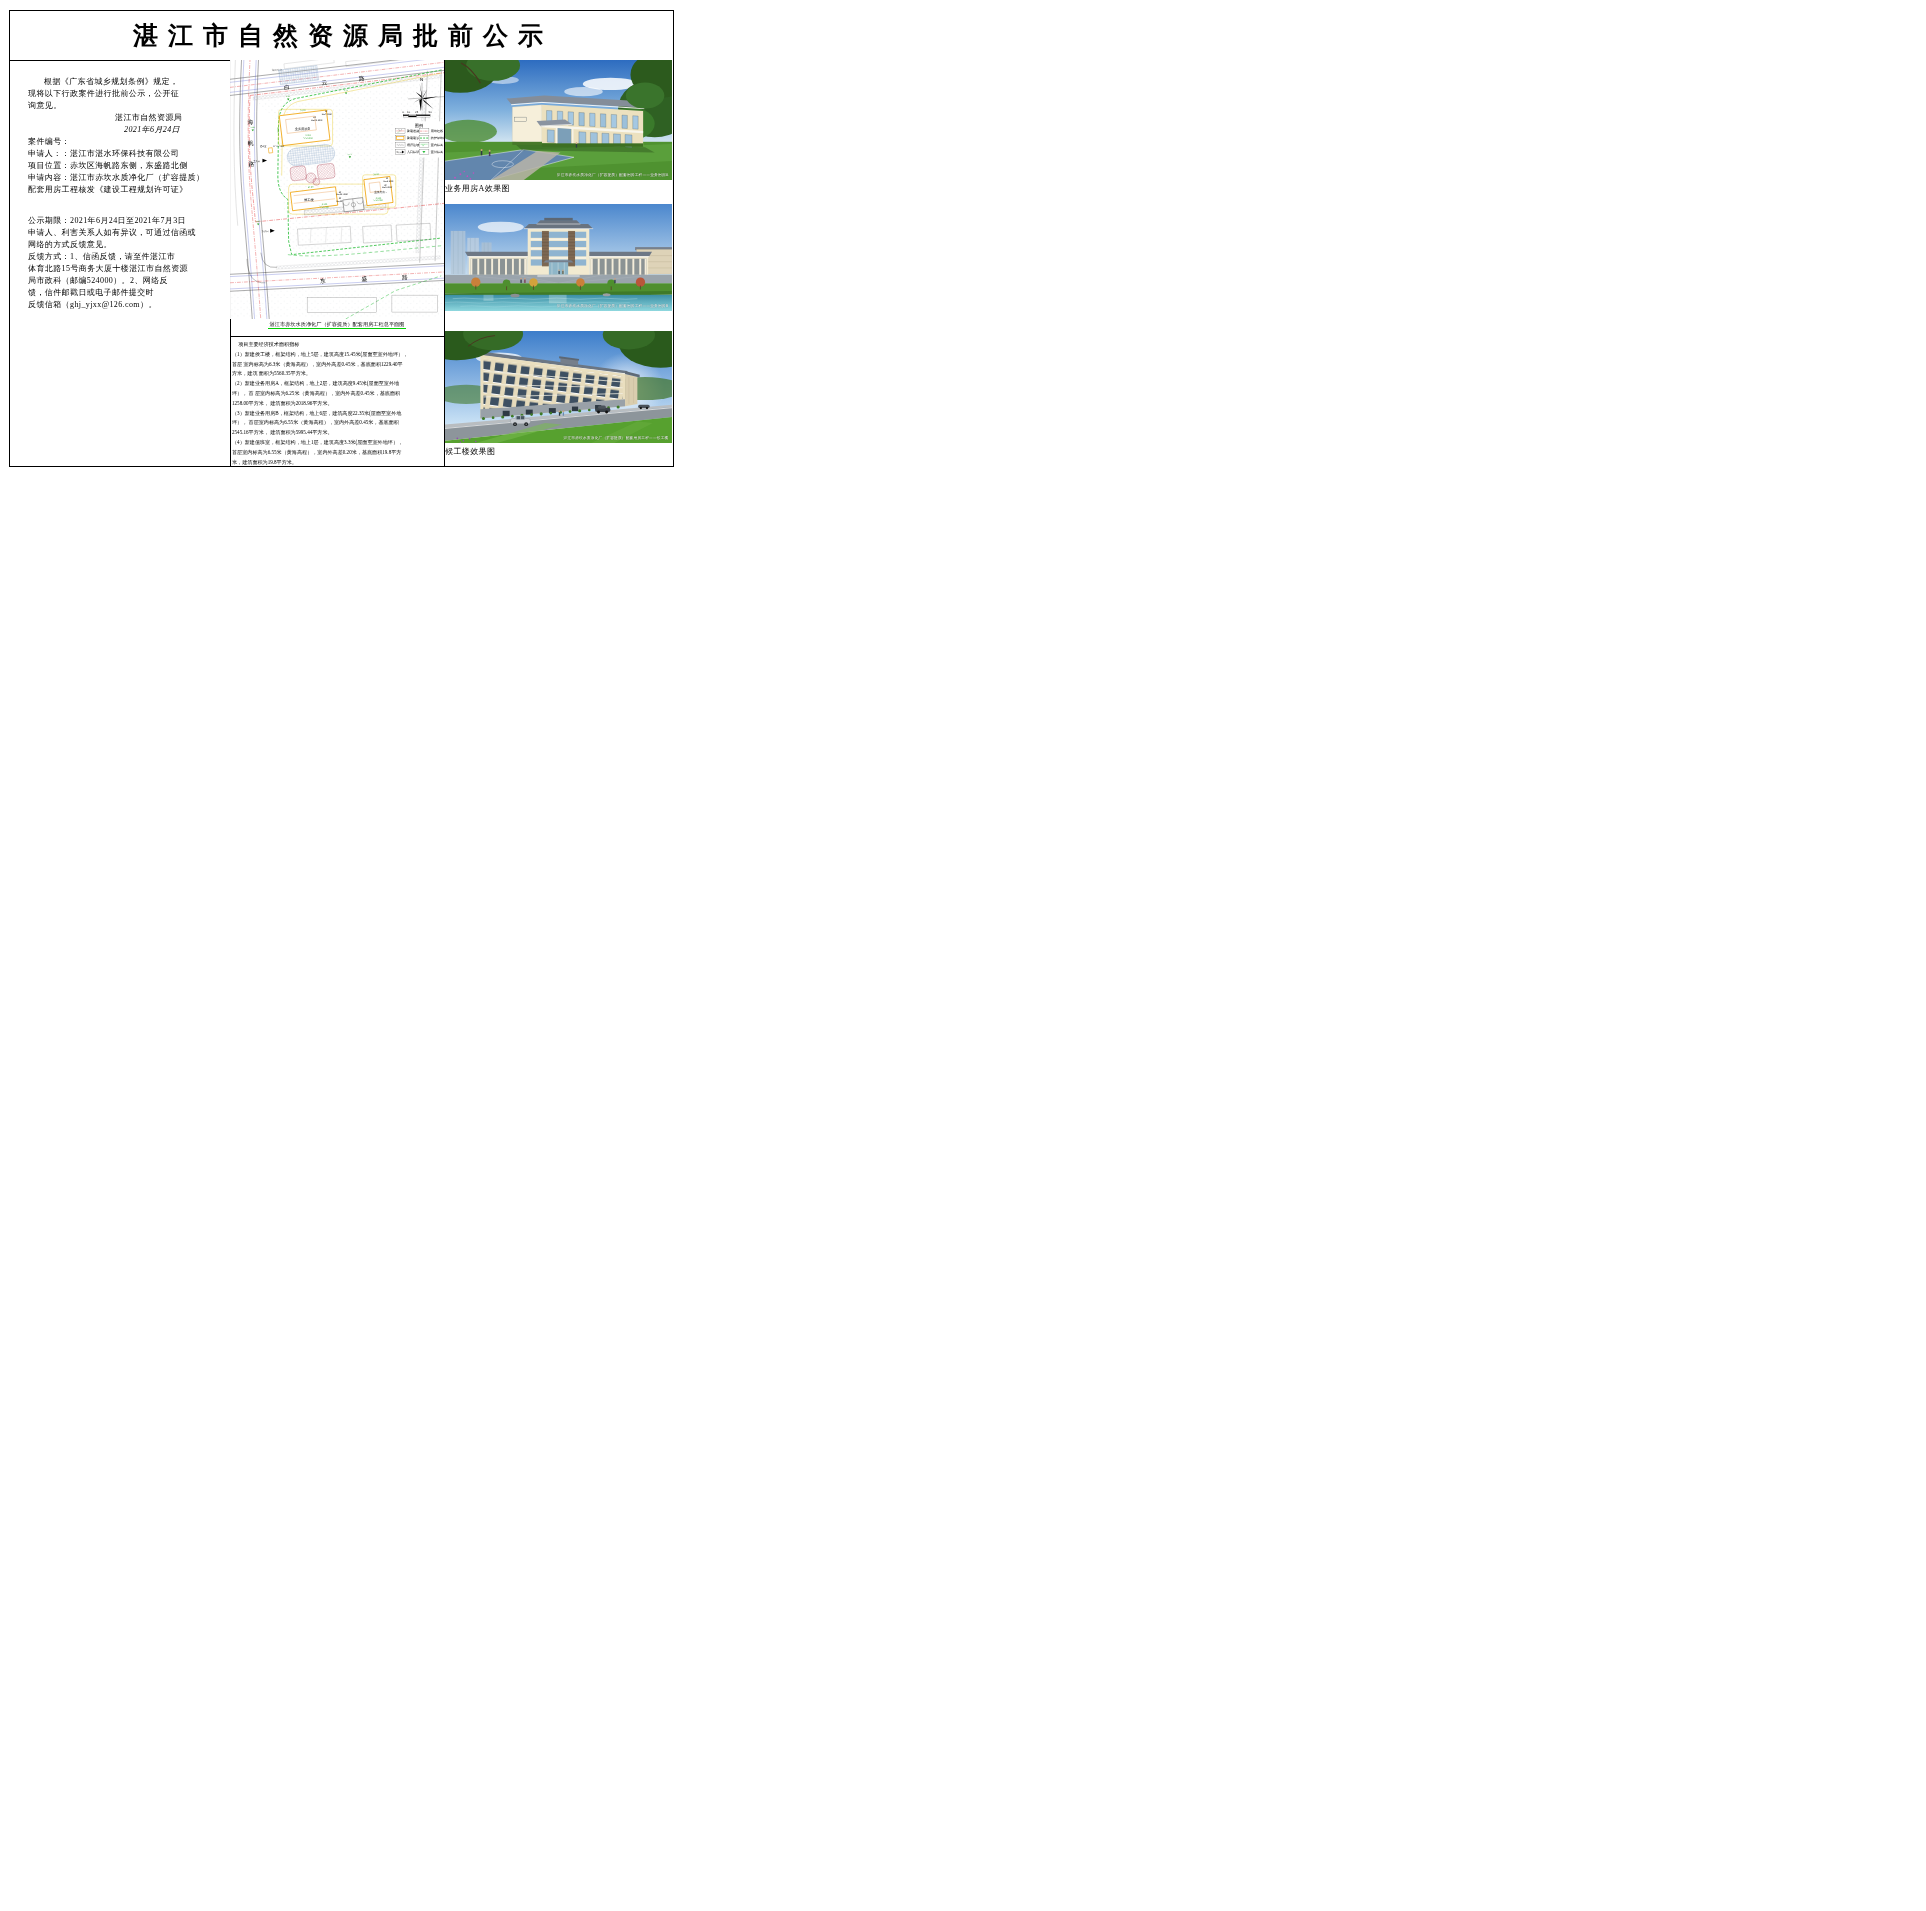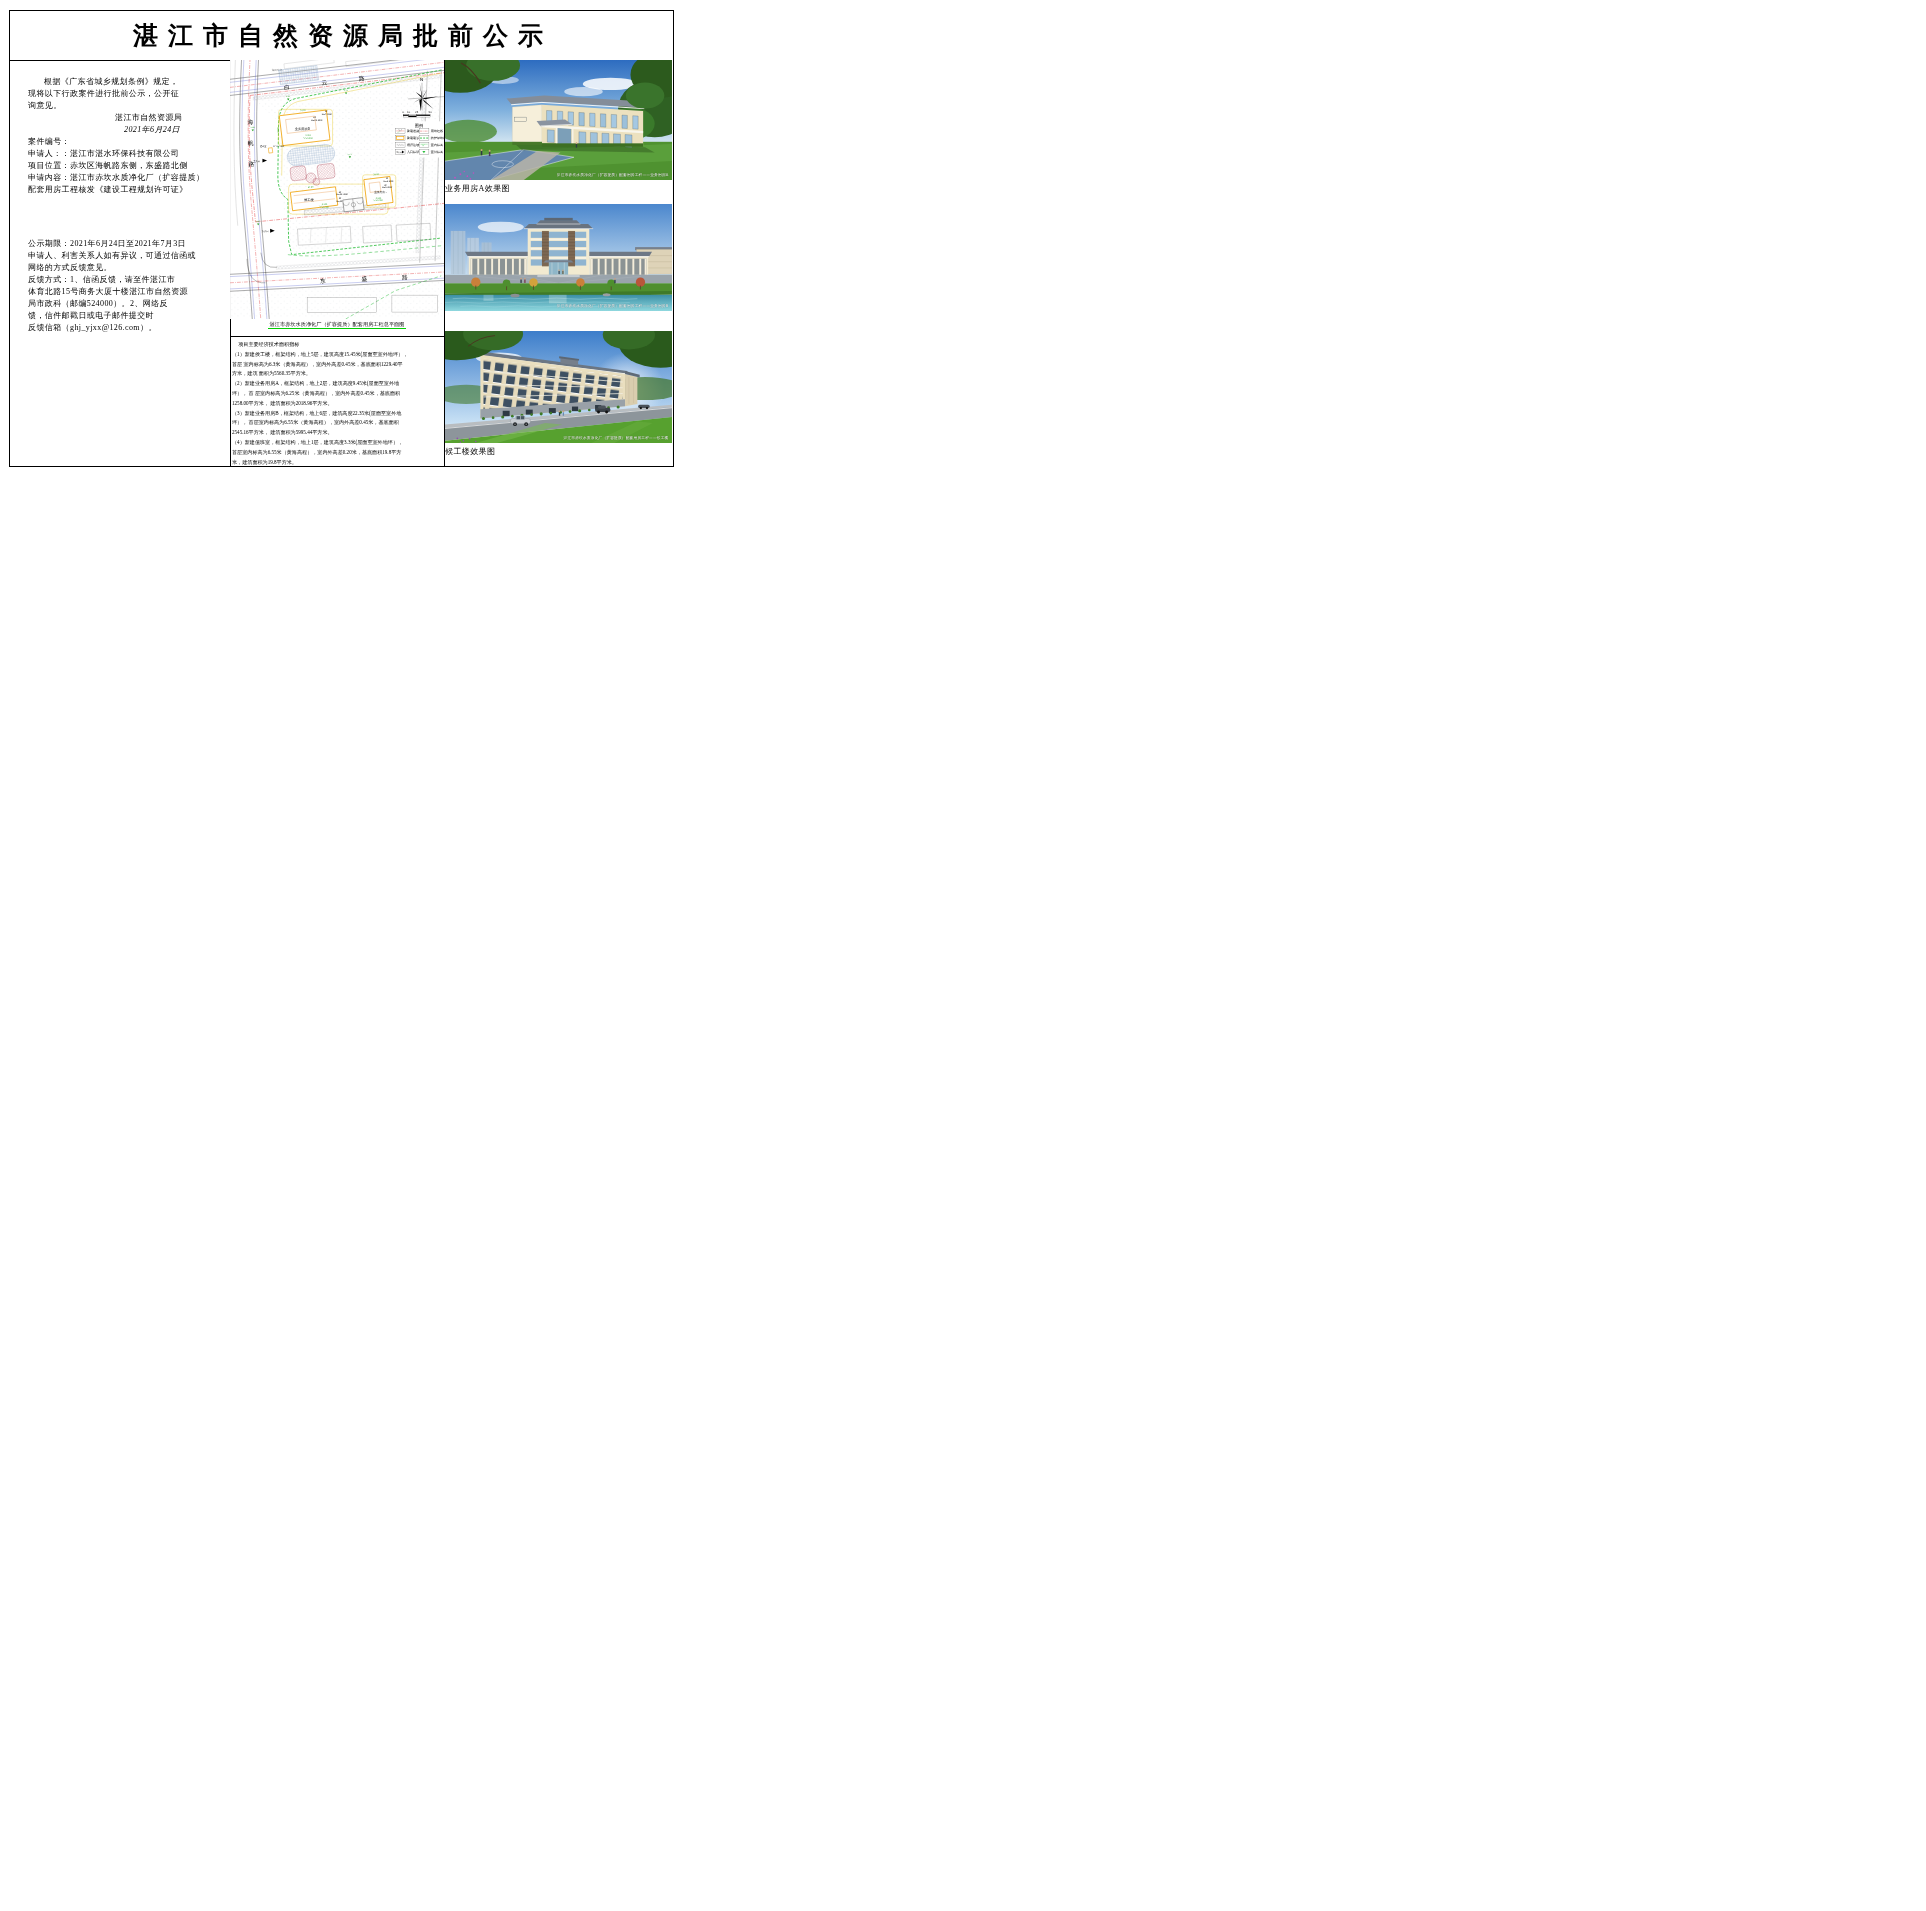--- a/index.html
+++ b/index.html
@@ -11,21 +11,21 @@
   .hline-title{position:absolute;left:8.5px;top:60px;width:663px;border-top:0.8px solid #000;}
   .vdiv1{position:absolute;left:230px;top:60px;height:406px;border-left:0.6px solid #000;}
   .vdiv2{position:absolute;left:444px;top:60px;height:406px;border-left:0.6px solid #000;}
   .hline-mid{position:absolute;left:230px;top:336px;width:214px;border-top:0.6px solid #000;}
 
   .leftcol{position:absolute;left:28px;top:76px;width:184px;}
   .lline{line-height:12px;font-size:8px;letter-spacing:0.4px;white-space:nowrap;}
   .ind{text-indent:16px;}
   .agency{padding-left:87px;}
   .date{padding-left:96px;font-style:italic;}
-  .blk2{margin-top:42px;}
+  .blk2{margin-top:19px;}
   .blk3{margin-top:18px;}
   .blk3 .lline{line-height:10.6px;font-size:7.7px;}
 
   .map{position:absolute;left:230px;top:60px;}
   .mapcaption{position:absolute;left:230px;top:321px;width:214px;text-align:center;font-size:5.2px;}
   .mapcaption span{border-bottom:1.5px double #00cf00;padding:0 1.9px 0.8px 1.9px;}
   .tech{position:absolute;left:232px;top:340px;width:212px;font-size:5.1px;line-height:9.8px;}
   .tech .head{padding-left:6.2px;}
   .tech .tline{white-space:nowrap;}
 

